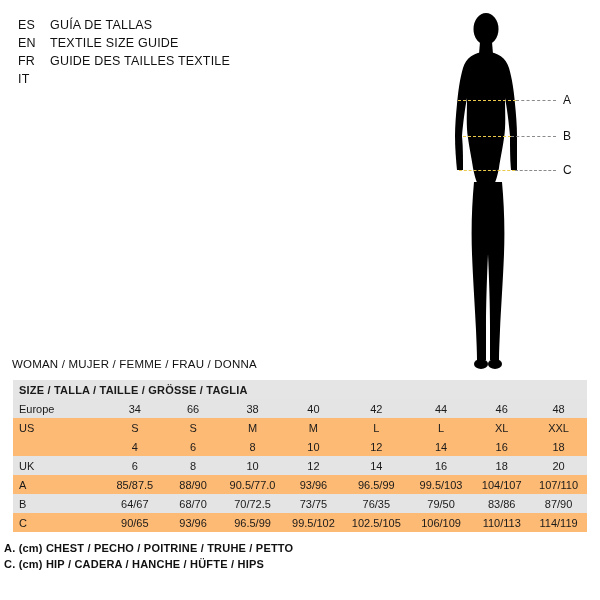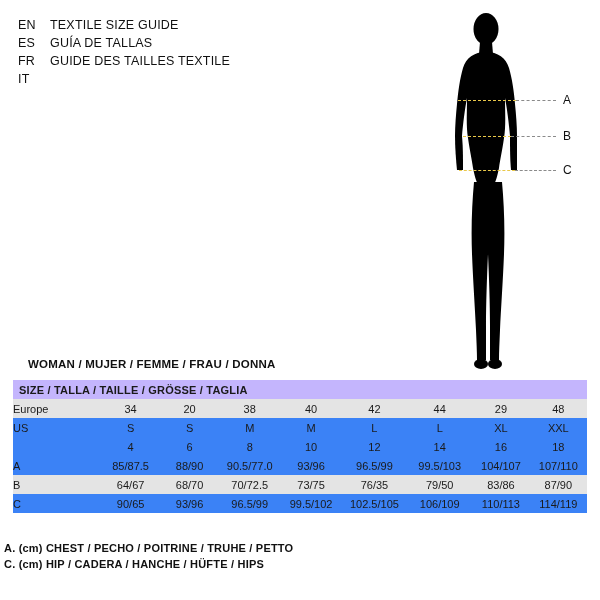--- a/index.html
+++ b/index.html
@@ -62,24 +62,24 @@
   .measure-label {
     position: absolute;
     font-size: 12px;
     color: #111;
     font-family: "Liberation Sans", sans-serif;
   }
 
   
   .woman-caption {
     position: absolute;
-    left: 28px;
+    left: 12px;
     top: 358px;
     font-size: 11.5px;
-    font-weight: bold;
+    font-weight: normal;
     letter-spacing: 0.2px;
     color: #111;
   }
 
   
   .size-table {
     position: absolute;
     left: 13px;
     top: 380px;
     width: 574px;
@@ -88,34 +88,34 @@
   }
   .size-table td, .size-table th {
     padding: 0;
     height: 19px;
     font-weight: normal;
     text-align: center;
     vertical-align: middle;
     white-space: nowrap;
   }
   .size-table .row-head {
-    background: #c4b5fd;
+    background: #e5e5e5;
   }
   .size-table .row-head td {
     text-align: left;
     padding-left: 6px;
     font-size: 11px;
     font-weight: bold;
     letter-spacing: 0.2px;
   }
   .size-table tr.alt-light { background: #e4e4e4; }
-  .size-table tr.alt-dark  { background: #3b82f6; }
+  .size-table tr.alt-dark  { background: #fdba74; }
   .size-table td.label-col {
     text-align: left;
-    padding-left: 0;
+    padding-left: 6px;
   }
 
   
   .legend {
     position: absolute;
     left: 4px;
     top: 540px;
     width: 560px;
   }
   .legend-row {
@@ -124,26 +124,26 @@
     letter-spacing: 0.2px;
     line-height: 16px;
     color: #111;
   }
 </style>
 </head>
 <body>
 
 <div class="lang-block">
   <div class="lang-row">
+    <span class="lang-code">ES</span>
+    <span class="lang-text">GUÍA DE TALLAS</span>
+  </div>
+  <div class="lang-row">
     <span class="lang-code">EN</span>
     <span class="lang-text">TEXTILE SIZE GUIDE</span>
-  </div>
-  <div class="lang-row">
-    <span class="lang-code">ES</span>
-    <span class="lang-text">GUÍA DE TALLAS</span>
   </div>
   <div class="lang-row">
     <span class="lang-code">FR</span>
     <span class="lang-text">GUIDE DES TAILLES TEXTILE</span>
   </div>
   <div class="lang-row">
     <span class="lang-code">IT</span>
   </div>
 </div>
 
@@ -213,26 +213,26 @@
 
 <table class="size-table">
   <tbody>
     <tr class="row-head">
       <td colspan="9">SIZE / TALLA / TAILLE / GRÖSSE / TAGLIA</td>
     </tr>
 
     <tr class="alt-light">
       <td class="label-col" style="width:90px">Europe</td>
       <td style="width:60px">34</td>
-      <td style="width:60px">20</td>
+      <td style="width:60px">66</td>
       <td style="width:62px">38</td>
       <td style="width:62px">40</td>
       <td style="width:66px">42</td>
       <td style="width:66px">44</td>
-      <td style="width:58px">29</td>
+      <td style="width:58px">46</td>
       <td style="width:58px">48</td>
     </tr>
 
     <tr class="alt-dark">
       <td class="label-col">US</td>
       <td>S</td>
       <td>S</td>
       <td>M</td>
       <td>M</td>
       <td>L</td>
@@ -246,20 +246,31 @@
       <td>4</td>
       <td>6</td>
       <td>8</td>
       <td>10</td>
       <td>12</td>
       <td>14</td>
       <td>16</td>
       <td>18</td>
     </tr>
 
+    <tr class="alt-light">
+      <td class="label-col">UK</td>
+      <td>6</td>
+      <td>8</td>
+      <td>10</td>
+      <td>12</td>
+      <td>14</td>
+      <td>16</td>
+      <td>18</td>
+      <td>20</td>
+    </tr>
 
     <tr class="alt-dark">
       <td class="label-col">A</td>
       <td>85/87.5</td>
       <td>88/90</td>
       <td>90.5/77.0</td>
       <td>93/96</td>
       <td>96.5/99</td>
       <td>99.5/103</td>
       <td>104/107</td>

